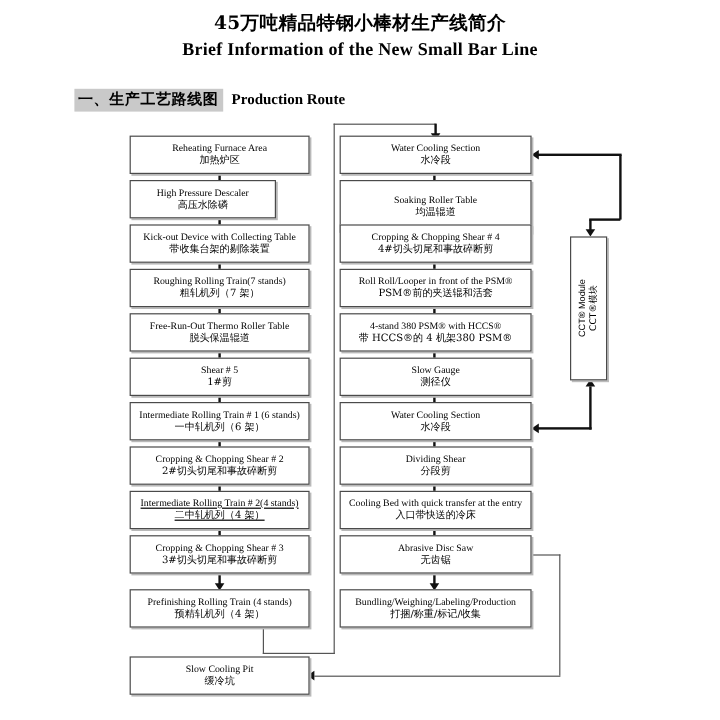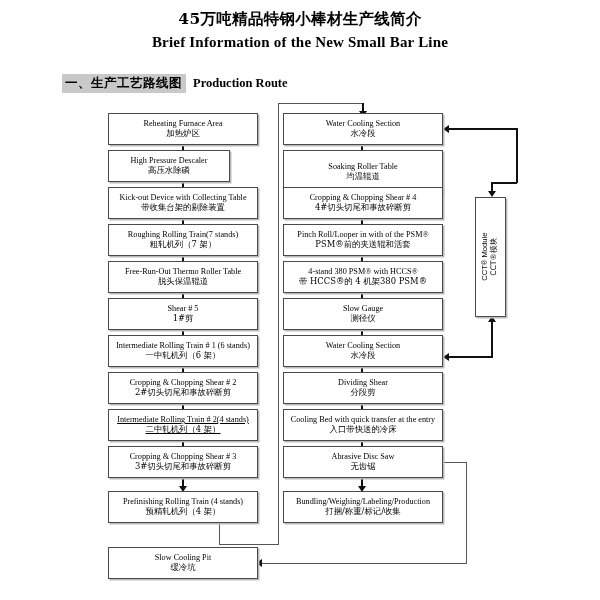--- a/index.html
+++ b/index.html
@@ -244,21 +244,21 @@
   </div>
   <div class="box" style="left:283px;top:150px;width:160px;height:44px;">
     <div class="en">Soaking Roller Table</div>
     <div class="cn">均温辊道</div>
   </div>
   <div class="box" style="left:283px;top:187px;width:160px;height:32px;">
     <div class="en">Cropping &amp; Chopping Shear # 4</div>
     <div class="cn">4#切头切尾和事故碎断剪</div>
   </div>
   <div class="box" style="left:283px;top:224px;width:160px;height:32px;">
-    <div class="en">Pinch Roll/Looper in with of the PSM®</div>
+    <div class="en">Roll Roll/Looper in front of the PSM®</div>
     <div class="cn">PSM®前的夹送辊和活套</div>
   </div>
   <div class="box" style="left:283px;top:261px;width:160px;height:32px;">
     <div class="en">4-stand 380 PSM® with HCCS®</div>
     <div class="cn">带 HCCS®的 4 机架380 PSM®</div>
   </div>
   <div class="box" style="left:283px;top:298px;width:160px;height:32px;">
     <div class="en">Slow Gauge</div>
     <div class="cn">测径仪</div>
   </div>

